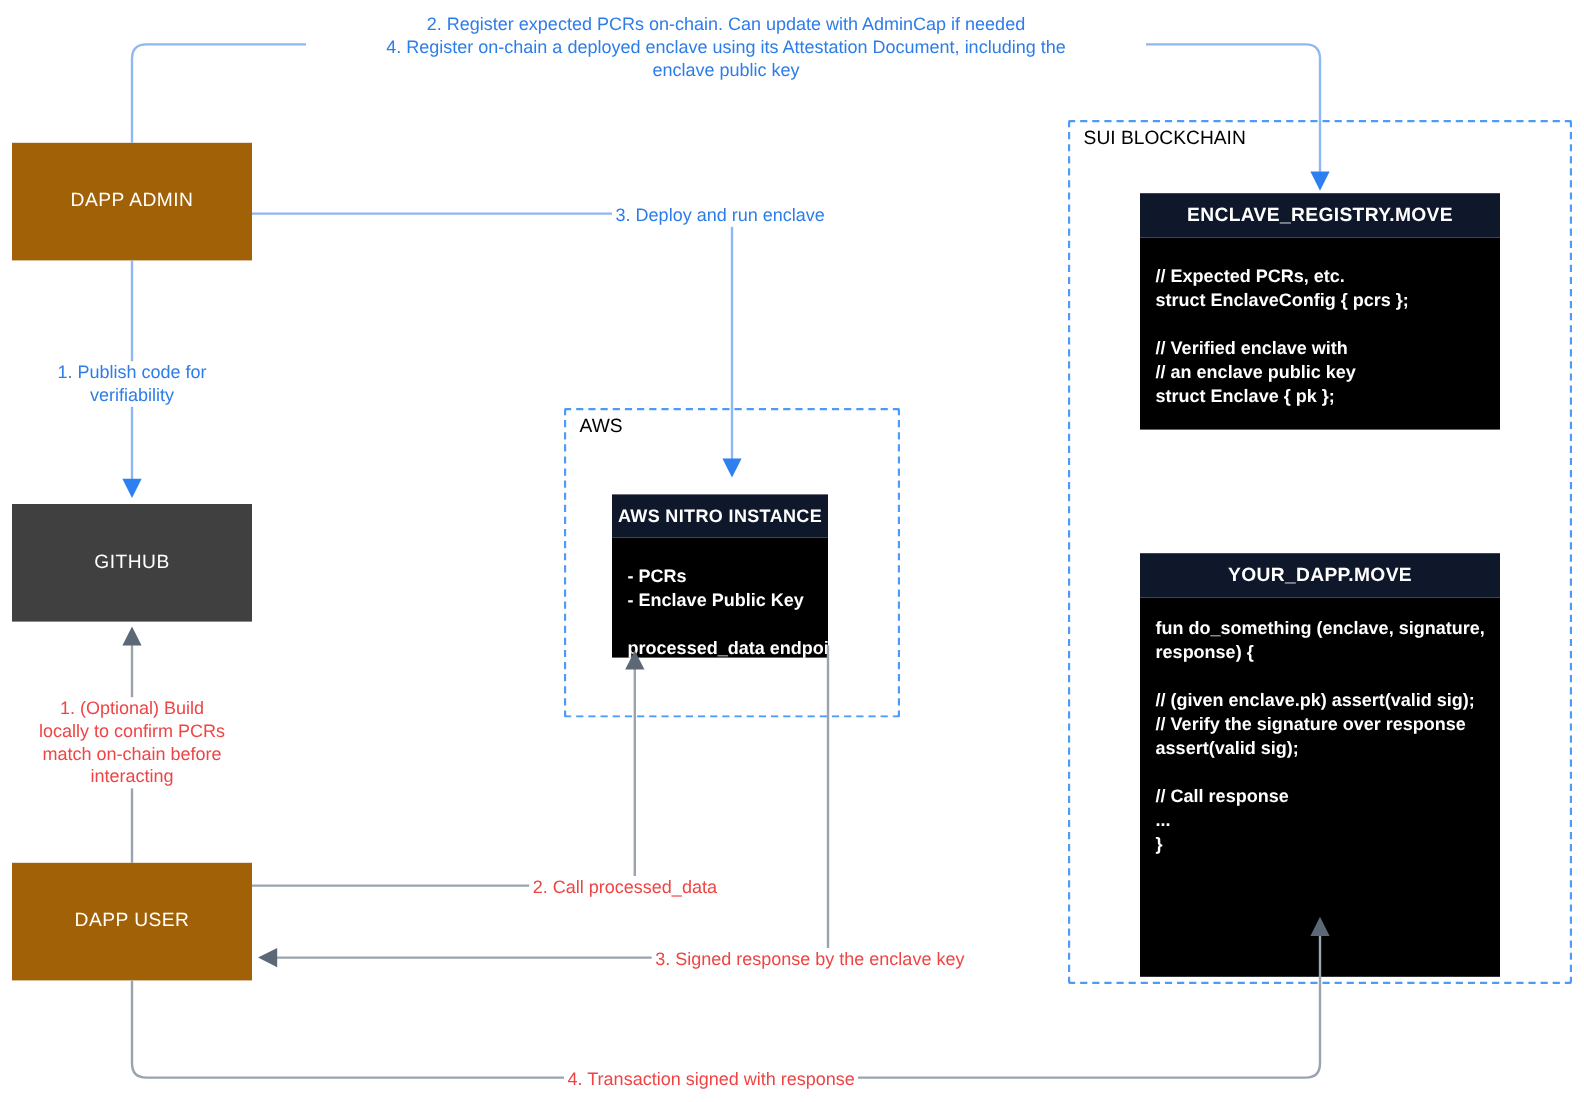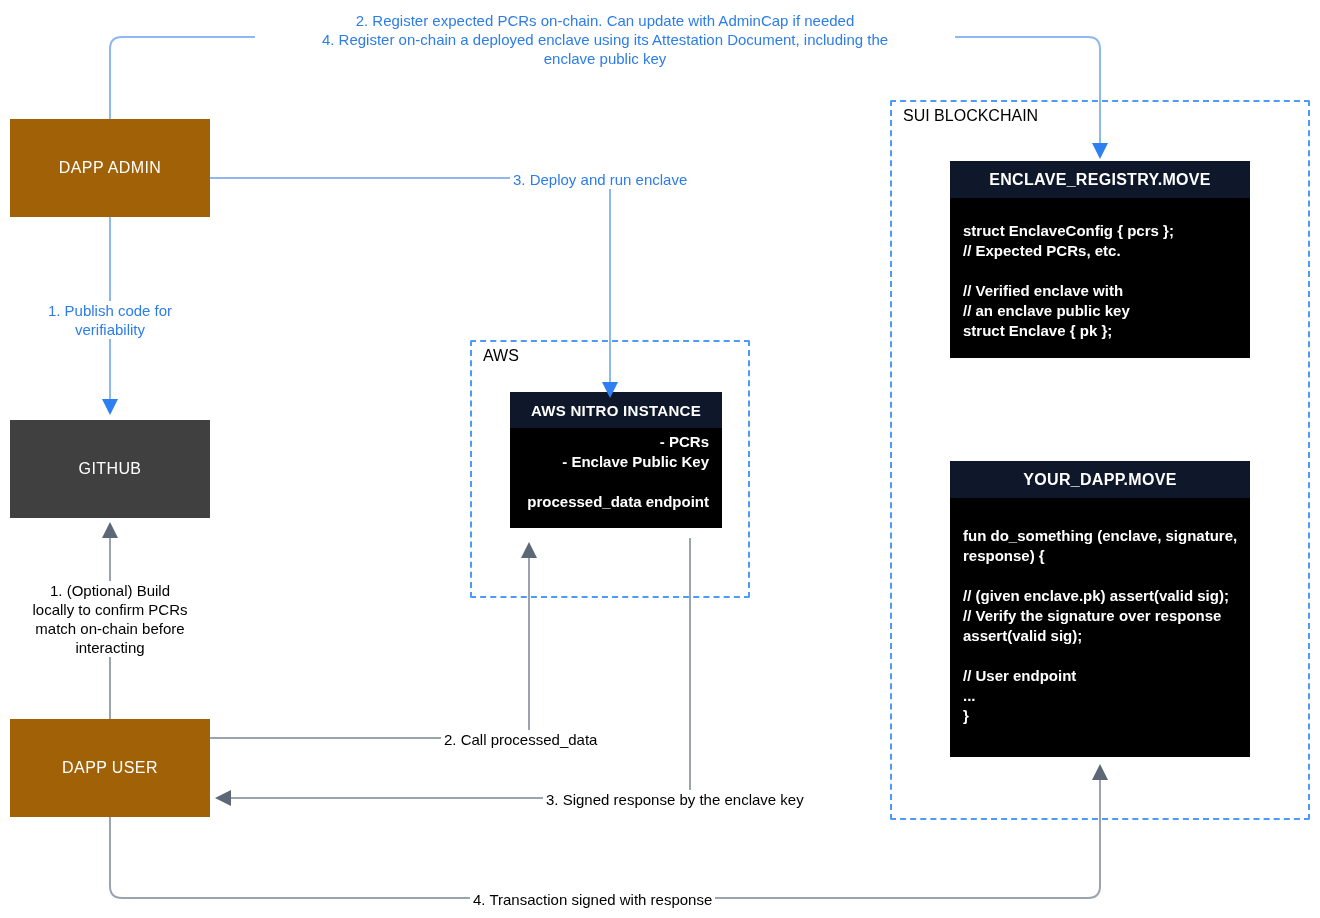--- a/index.html
+++ b/index.html
@@ -24,21 +24,21 @@
   
   svg.arrows { position:absolute; left:0; top:0; z-index:5; pointer-events:none; }
   .line-blue { stroke:#8FB7F1; stroke-width:2; fill:none; }
   .line-gray { stroke:#9AA3AE; stroke-width:2; fill:none; }
   .head-blue { fill:#2E80F0; stroke:none; }
   .head-gray { fill:#5C6876; stroke:none; }
 
   
   .flow-label { position:absolute; z-index:10; background:#fff; font-size:15px; line-height:19px; padding:0 3px; white-space:nowrap; }
   .flow-label.blue { color:#2D7DE9; }
-  .flow-label.gray { color:#000000; }
+  .flow-label.gray { color:#ef4444; }
   .flow-label.center { text-align:center; }
 </style>
 </head>
 <body>
 
 <div class="stage">
 
   <div class="dashed-box" style="left:470px; top:340px; width:280px; height:258px;">
     <div class="zone-label">AWS</div>
   </div>
@@ -52,53 +52,53 @@
   </div>
 
   <div class="node black" style="left:10px; top:420px; width:200px; height:98px;">
     <span>GITHUB</span>
   </div>
 
   <div class="node blue" style="left:10px; top:719px; width:200px; height:98px;">
     <span>DAPP USER</span>
   </div>
 
-  <div class="module" style="left:510px; top:392px; width:212px;text-align:right;">
+  <div class="module" style="left:510px; top:412px; width:180px;">
     <div class="module-header" style="height:36px; font-size:15px;">AWS NITRO INSTANCE</div>
-    <div class="module-body" style="height:100px; padding-top:4px; font-size:15px;">
+    <div class="module-body" style="height:100px; padding-top:23px; font-size:15px;">
       <div class="code-line">- PCRs</div>
       <div class="code-line">- Enclave Public Key</div>
       <div class="code-line"></div>
       <div class="code-line">processed_data endpoint</div>
     </div>
   </div>
 
   <div class="module" style="left:950px; top:161px; width:300px;">
     <div class="module-header">ENCLAVE_REGISTRY.MOVE</div>
     <div class="module-body" style="height:160px; padding-top:23px;">
+      <div class="code-line">// Expected PCRs, etc.</div>
       <div class="code-line">struct EnclaveConfig { pcrs };</div>
-      <div class="code-line">// Expected PCRs, etc.</div>
       <div class="code-line"></div>
       <div class="code-line">// Verified enclave with</div>
       <div class="code-line">// an enclave public key</div>
       <div class="code-line">struct Enclave { pk };</div>
     </div>
   </div>
 
   <div class="module" style="left:950px; top:461px; width:300px;">
     <div class="module-header">YOUR_DAPP.MOVE</div>
-    <div class="module-body" style="height:259px; padding-top:28px;">
+    <div class="module-body" style="height:316px; padding-top:16px;">
       <div class="code-line">fun do_something (enclave, signature,</div>
       <div class="code-line">response) {</div>
       <div class="code-line"></div>
       <div class="code-line">// (given enclave.pk) assert(valid sig);</div>
       <div class="code-line">// Verify the signature over response</div>
       <div class="code-line">assert(valid sig);</div>
       <div class="code-line"></div>
-      <div class="code-line">// User endpoint</div>
+      <div class="code-line">// Call response</div>
       <div class="code-line">...</div>
       <div class="code-line">}</div>
     </div>
   </div>
 
   <svg class="arrows" width="1320" height="918" viewBox="0 0 1320 918">
 
     <path class="line-blue" d="M110,119 L110,49 Q110,37 122,37 L1088,37 Q1100,37 1100,49 L1100,146"></path>
     <polygon class="head-blue" points="1092,143 1108,143 1100,159"></polygon>
 

